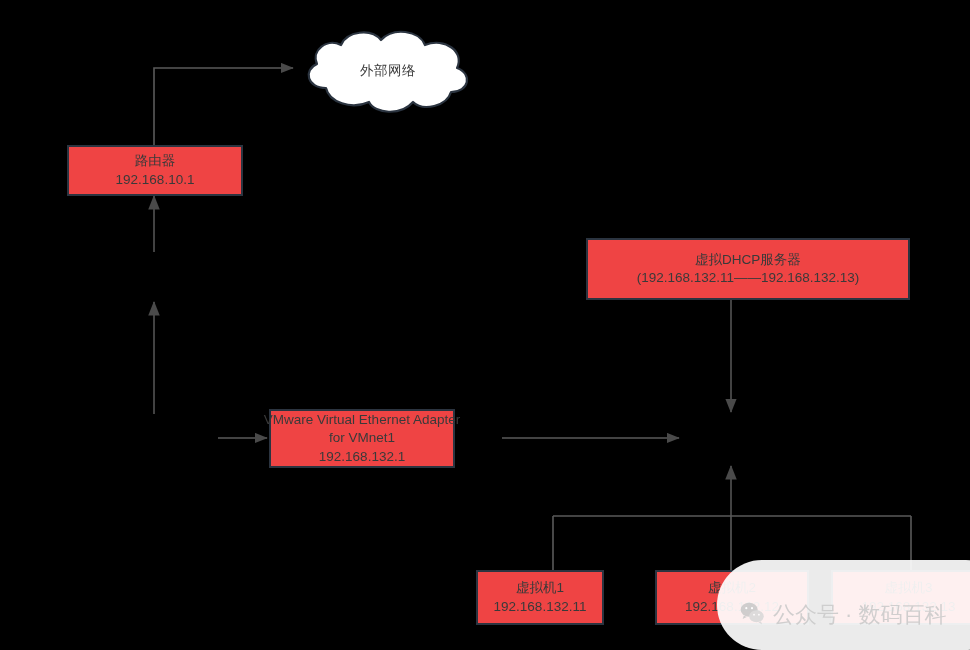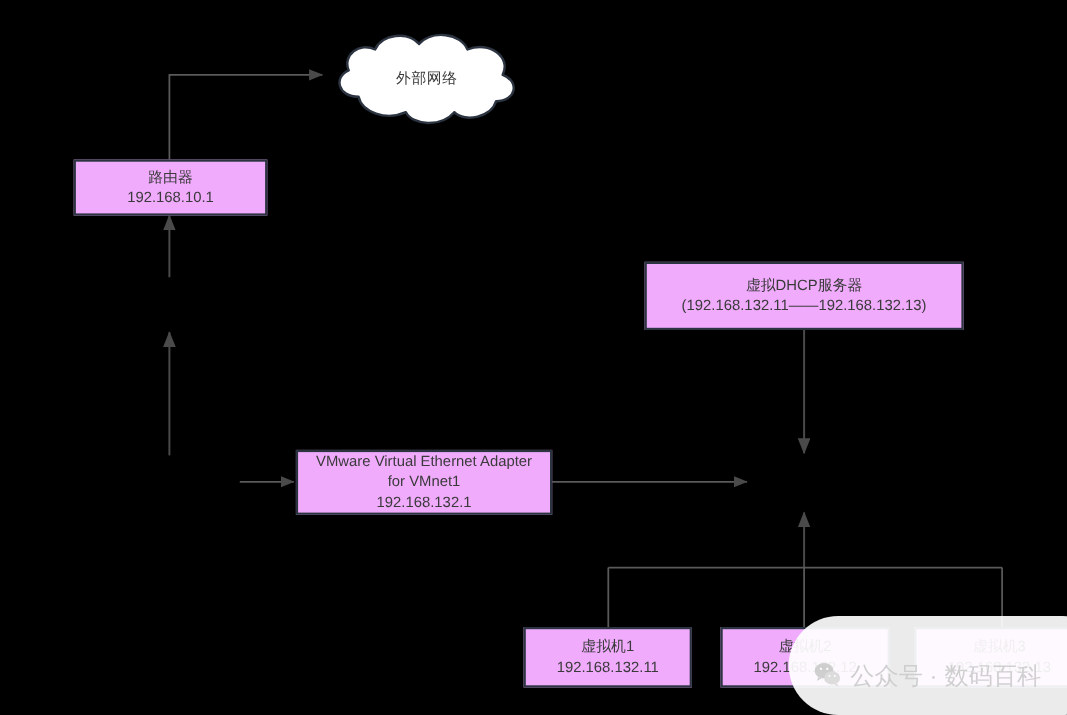--- a/index.html
+++ b/index.html
@@ -21,21 +21,21 @@
   #edges {
     position: absolute;
     left: 0;
     top: 0;
     width: 970px;
     height: 650px;
   }
   .node {
     position: absolute;
     box-sizing: border-box;
-    background: #f0abfc;
+    background: #ef4444;
     border: 2px solid #2b3440;
     display: flex;
     flex-direction: column;
     align-items: center;
     justify-content: center;
     color: #3a3a3a;
     font-size: 13.5px;
     line-height: 1.35;
     text-align: center;
     z-index: 3;
@@ -150,33 +150,33 @@
     <div class="cloud-label">外部网络</div>
   </div>
 
   <div class="node" style="left:26px; top:145px; width:176px; height:51px;">
     <div class="line1">路由器</div>
     <div class="line2">192.168.10.1</div>
   </div>
 
 
 
-  <div class="node" style="left:228px; top:409px; width:233px; height:59px;">
+  <div class="node" style="left:228px; top:409px; width:186px; height:59px;">
     <div class="line1">VMware Virtual Ethernet Adapter</div>
     <div class="line2">for VMnet1</div>
     <div class="line2">192.168.132.1</div>
   </div>
 
-  <div class="node" style="left:545px; top:238px; width:290px; height:62px;">
+  <div class="node" style="left:545px; top:238px; width:324px; height:62px;">
     <div class="line1">虚拟DHCP服务器</div>
     <div class="line2">(192.168.132.11——192.168.132.13)</div>
   </div>
 
 
-  <div class="node" style="left:435px; top:570px; width:153px; height:55px;">
+  <div class="node" style="left:435px; top:570px; width:128px; height:55px;">
     <div class="line1">虚拟机1</div>
     <div class="line2">192.168.132.11</div>
   </div>
 
   <div class="node" style="left:614px; top:570px; width:154px; height:55px;">
     <div class="line1">虚拟机2</div>
     <div class="line2">192.168.132.12</div>
   </div>
 
   <div class="node" style="left:790px; top:570px; width:155px; height:55px;">

